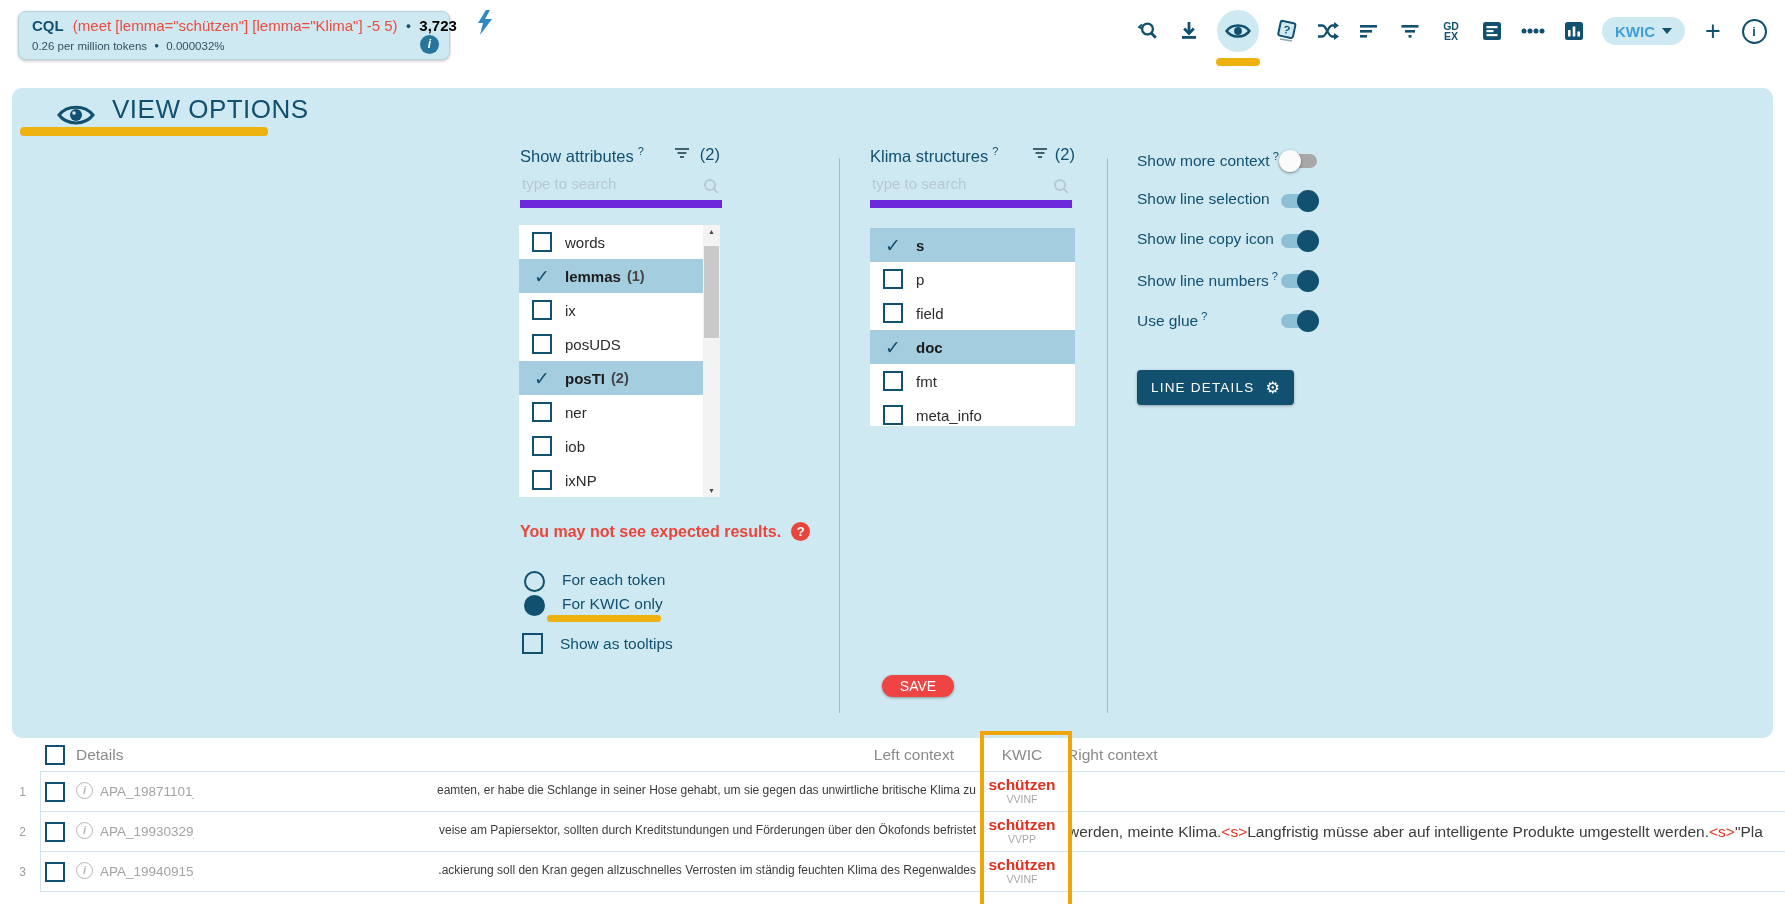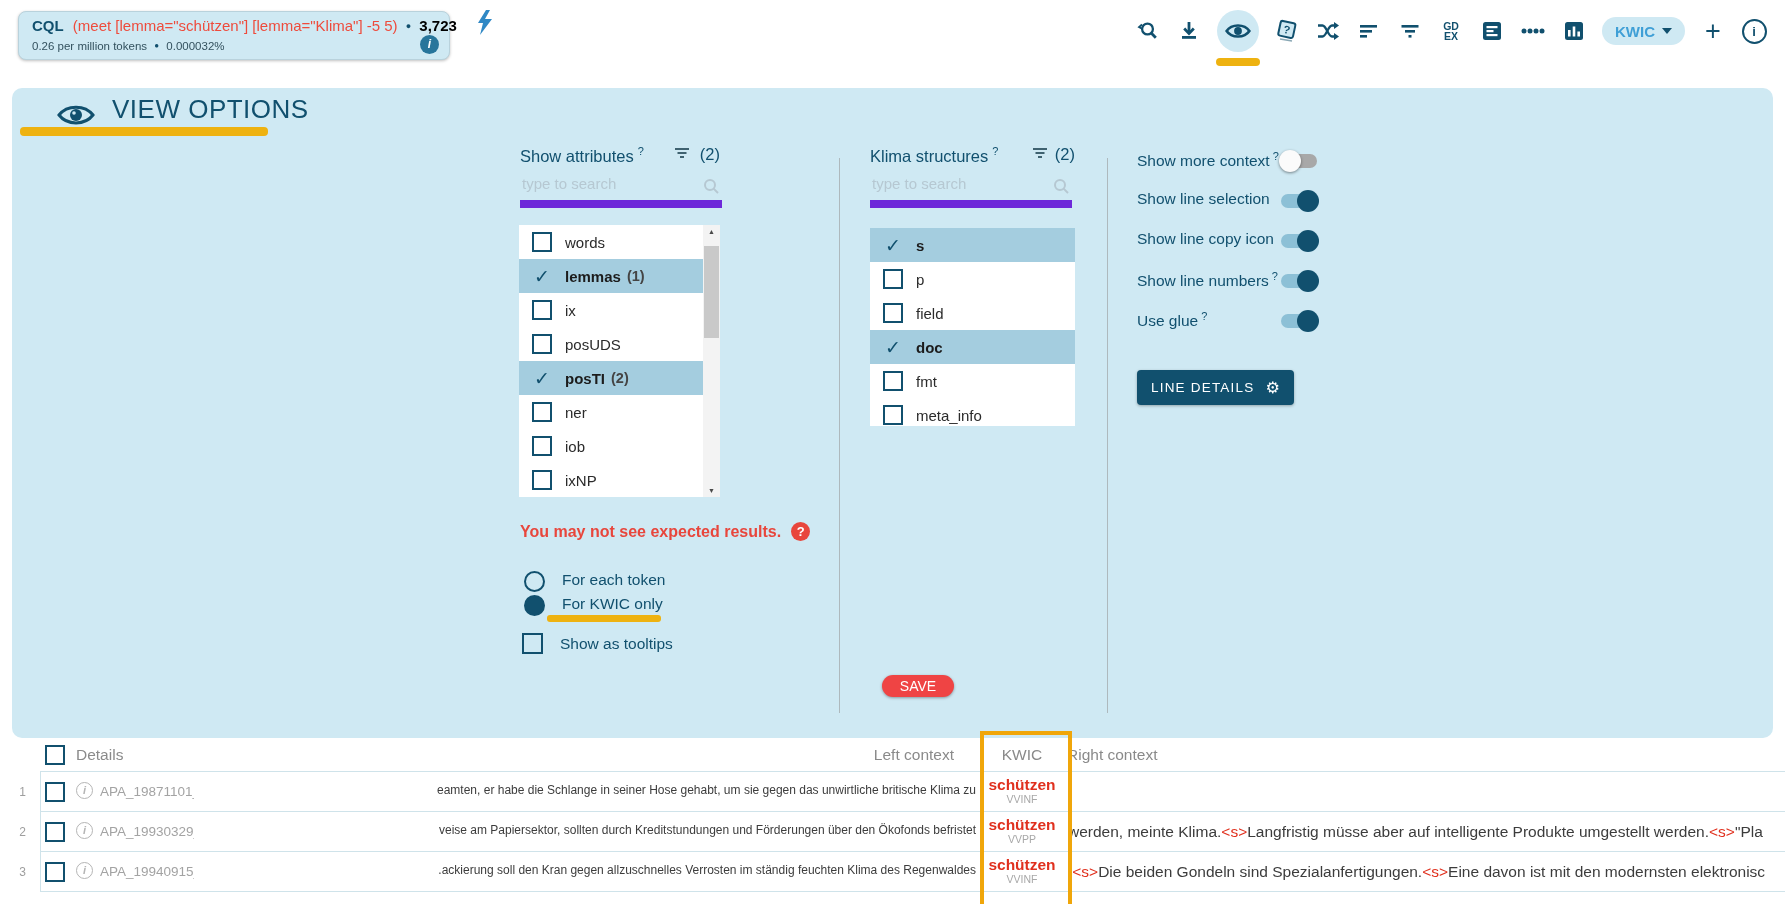--- a/index.html
+++ b/index.html
@@ -463,19 +463,18 @@
       <div class="trow" style="top: 80px;">
         <span class="sep"></span>
         <span class="rnum">3</span>
         <span class="rcheck"></span>
         <span class="rinfo">i</span>
         <span class="rdoc">APA_19940915_AP...</span>
         <span class="rleft">
           <span>.ackierung soll den Kran gegen allzuschnelles Verrosten im ständig feuchten Klima des Regenwaldes</span>
         </span>
         <span class="rkwic"><span class="kw">schützen</span><span class="pos">VVINF</span></span>
-        <span class="rright"><span>.</span><span class="stag">&lt;s&gt;</span><span>Die beiden Gondeln sind Spezialanfertigungen.</span><span class="stag">&lt;s&gt;</span><span>Eine davon ist mit den modernsten elektronisc</span></span>
       </div>
     </div>
 
   <div class="kwic-box"></div>
 
 </div>
 
 </body></html>

